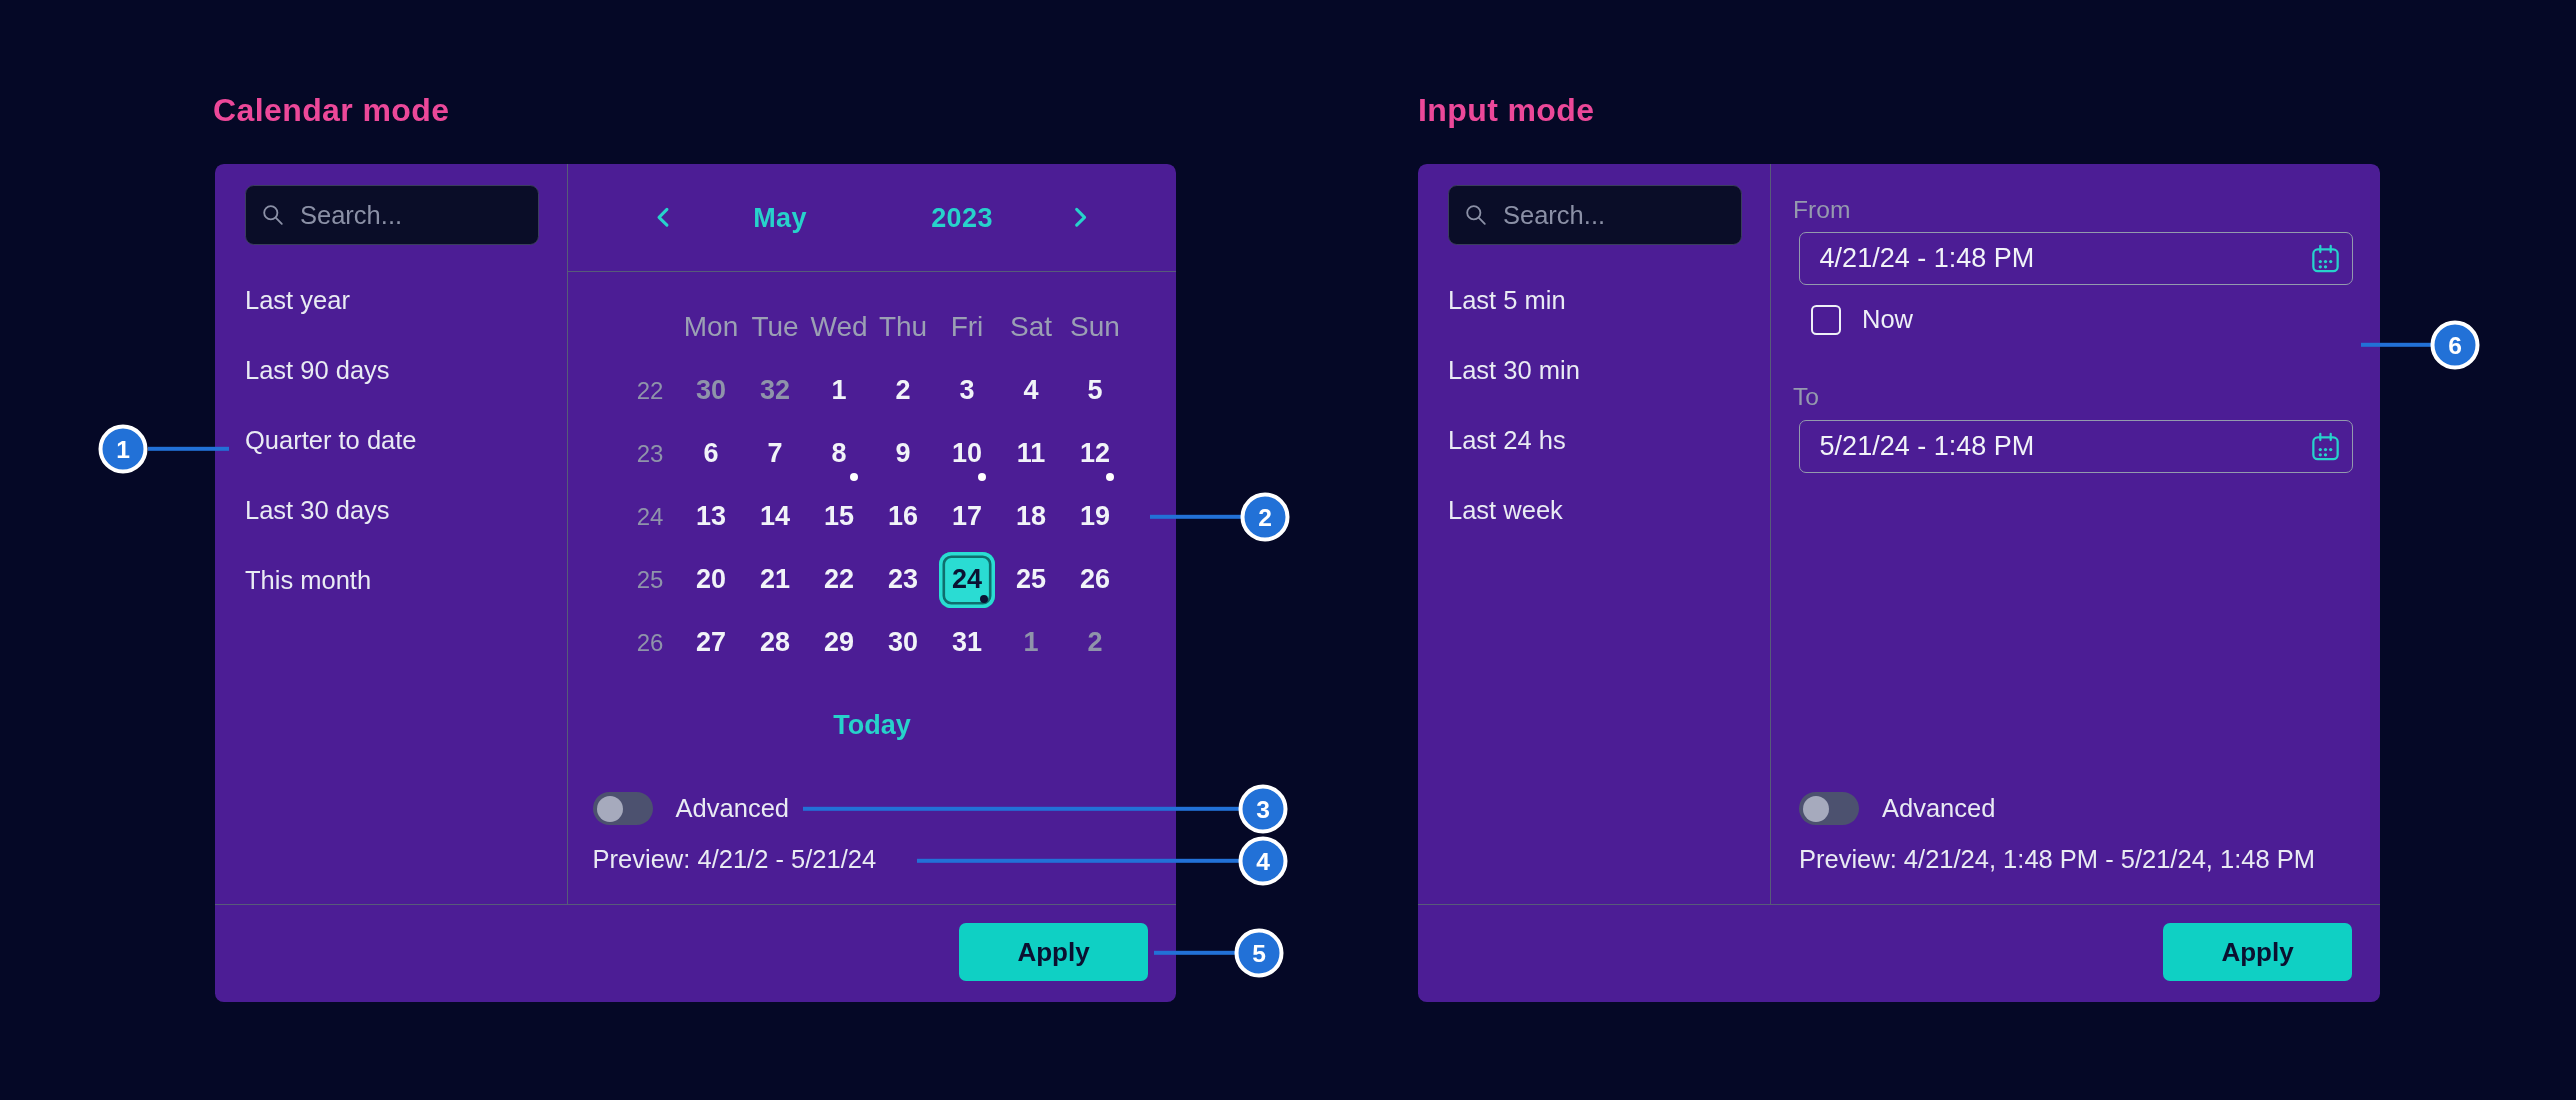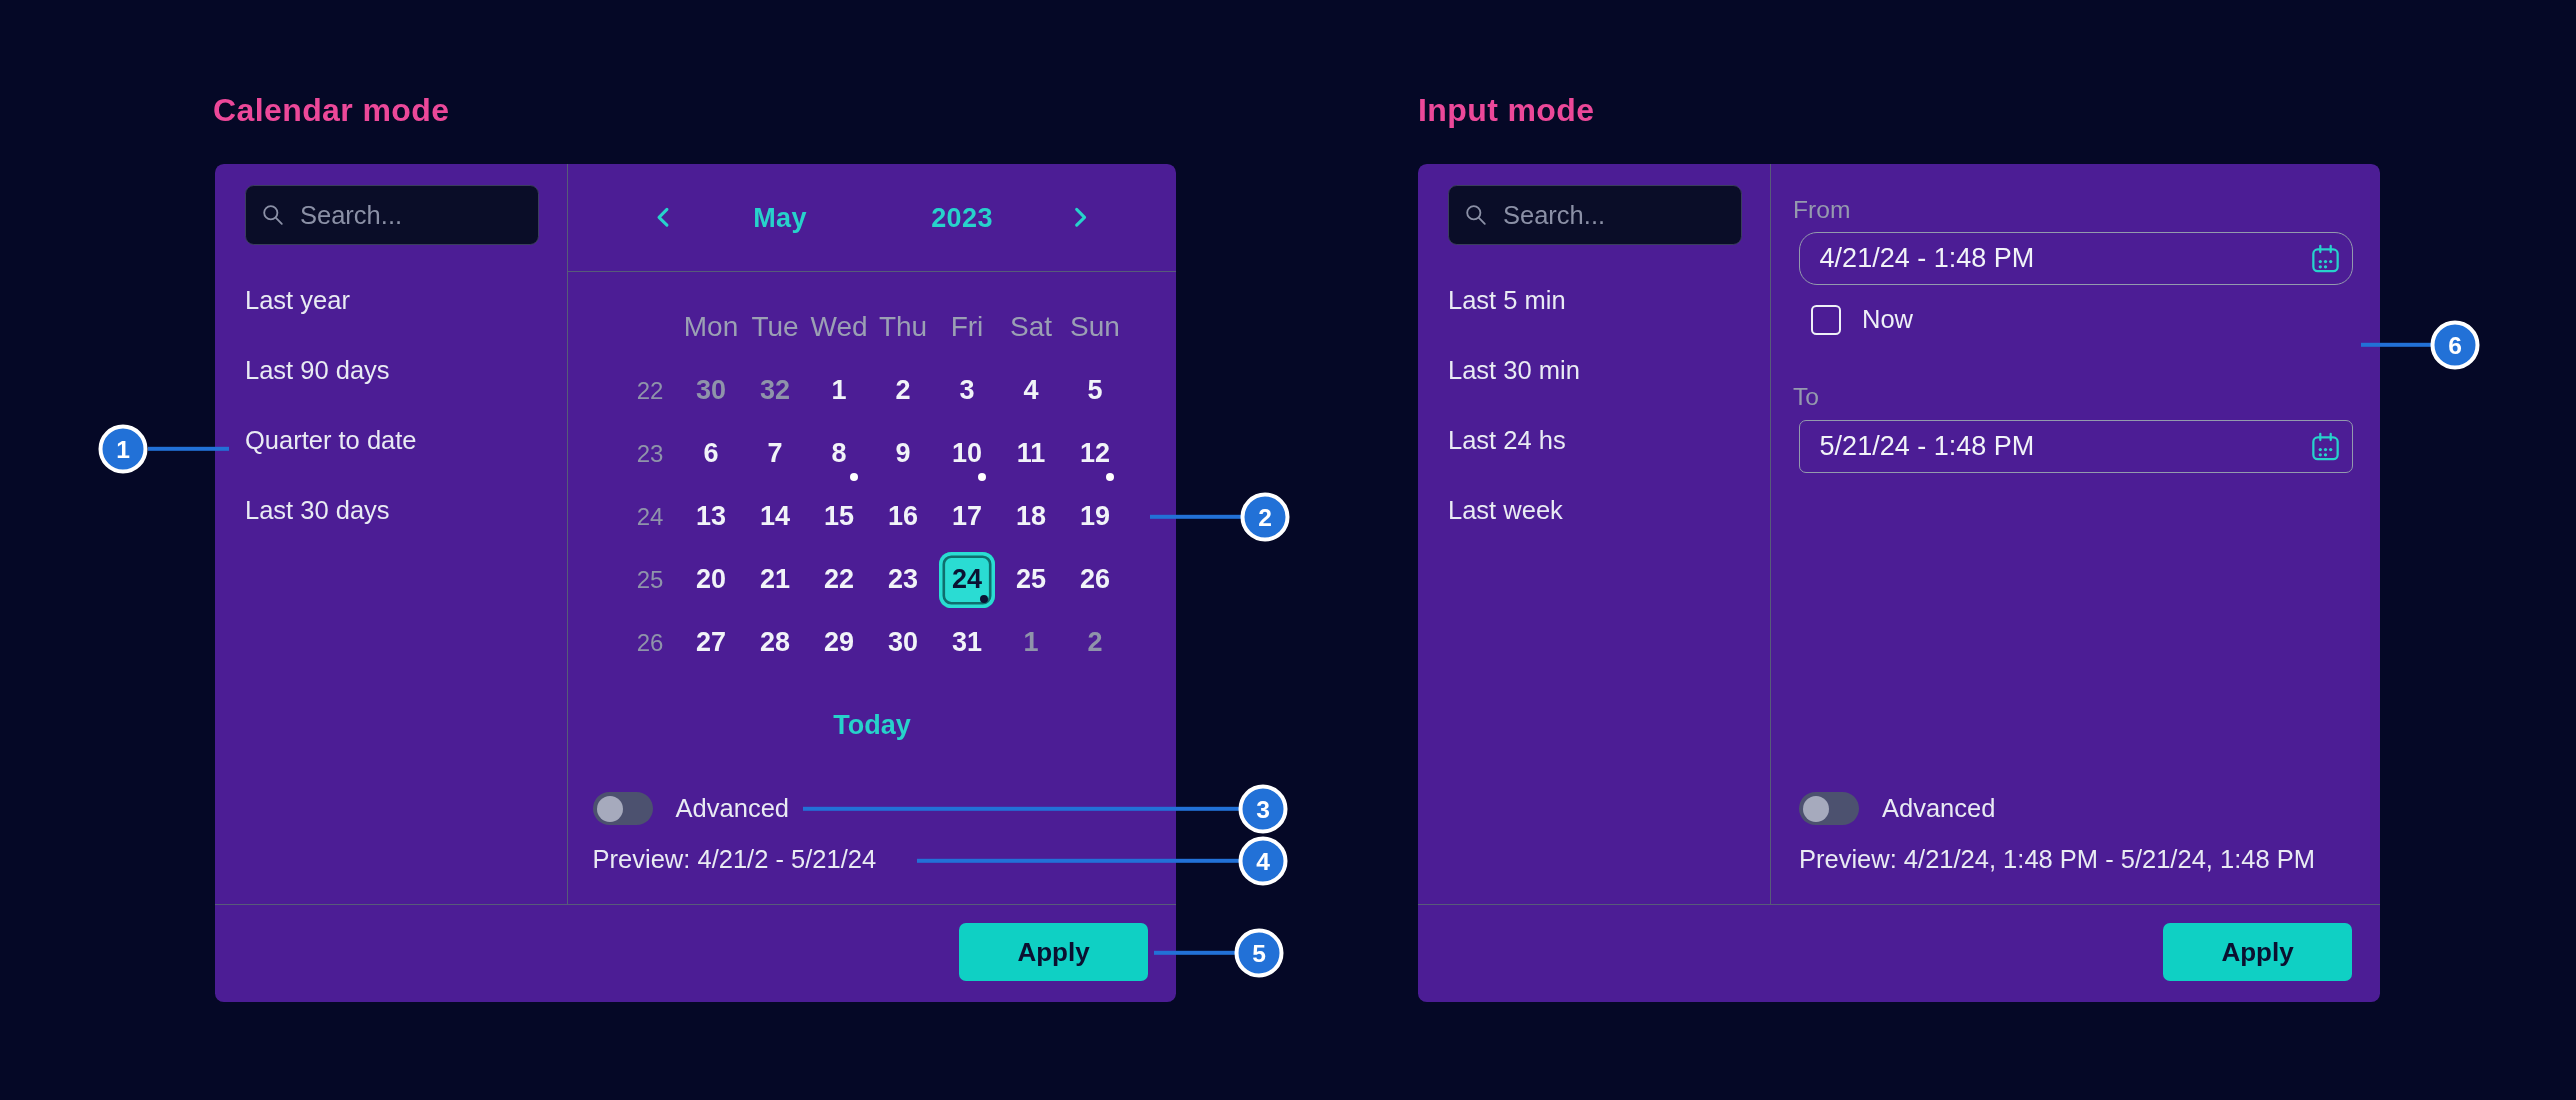--- a/index.html
+++ b/index.html
@@ -78,20 +78,21 @@
             <line x1="19" y1="19" x2="27" y2="27" stroke="#8b90a6" stroke-width="2.5" stroke-linecap="round"></line>
           </svg>
           <input placeholder="Search..." style="">
         </div>
         <ul class="presets">
 
             <li class="preset">Last year</li>
             <li class="preset">Last 90 days</li>
             <li class="preset">Quarter to date</li>
             <li class="preset">Last 30 days</li>
+            <li class="preset">This month</li>
           </ul>
       </aside>
 
       <div class="content">
         <div class="cal-header">
           <button class="nav nav-prev">
             <svg width="24.6" height="24.6" viewBox="0 0 28 28">
               <polyline points="17,5 8,14 17,23" fill="none" stroke="#27d2cb" stroke-width="3.5" stroke-linecap="round" stroke-linejoin="round"></polyline>
             </svg>
           </button>
@@ -259,21 +260,21 @@
 
         <li class="preset">Last 5 min</li>
             <li class="preset">Last 30 min</li>
             <li class="preset">Last 24 hs</li>
             <li class="preset">Last week</li>
           </ul>
       </aside>
 
       <div class="content">
         <div class="field-label" style="top:32px;">From</div>
-        <div class="field" style="top:68px;border-radius:18px;">
+        <div class="field" style="top:68px;">
           <input value="4/21/24 - 1:48 PM" style="">
           <span class="cal-icon">
             <svg width="33" height="33" viewBox="0 0 38 38">
               <rect x="5" y="8" width="28" height="25" rx="5" fill="none" stroke="#27d2cb" stroke-width="2.6"></rect>
               <line x1="13" y1="4" x2="13" y2="11" stroke="#27d2cb" stroke-width="2.6" stroke-linecap="round"></line>
               <line x1="25" y1="4" x2="25" y2="11" stroke="#27d2cb" stroke-width="2.6" stroke-linecap="round"></line>
               <circle cx="13" cy="22" r="1.9" fill="#27d2cb"></circle>
                 <circle cx="19" cy="22" r="1.9" fill="#27d2cb"></circle>
                 <circle cx="25" cy="22" r="1.9" fill="#27d2cb"></circle>
               <circle cx="13" cy="28" r="1.9" fill="#27d2cb"></circle>

